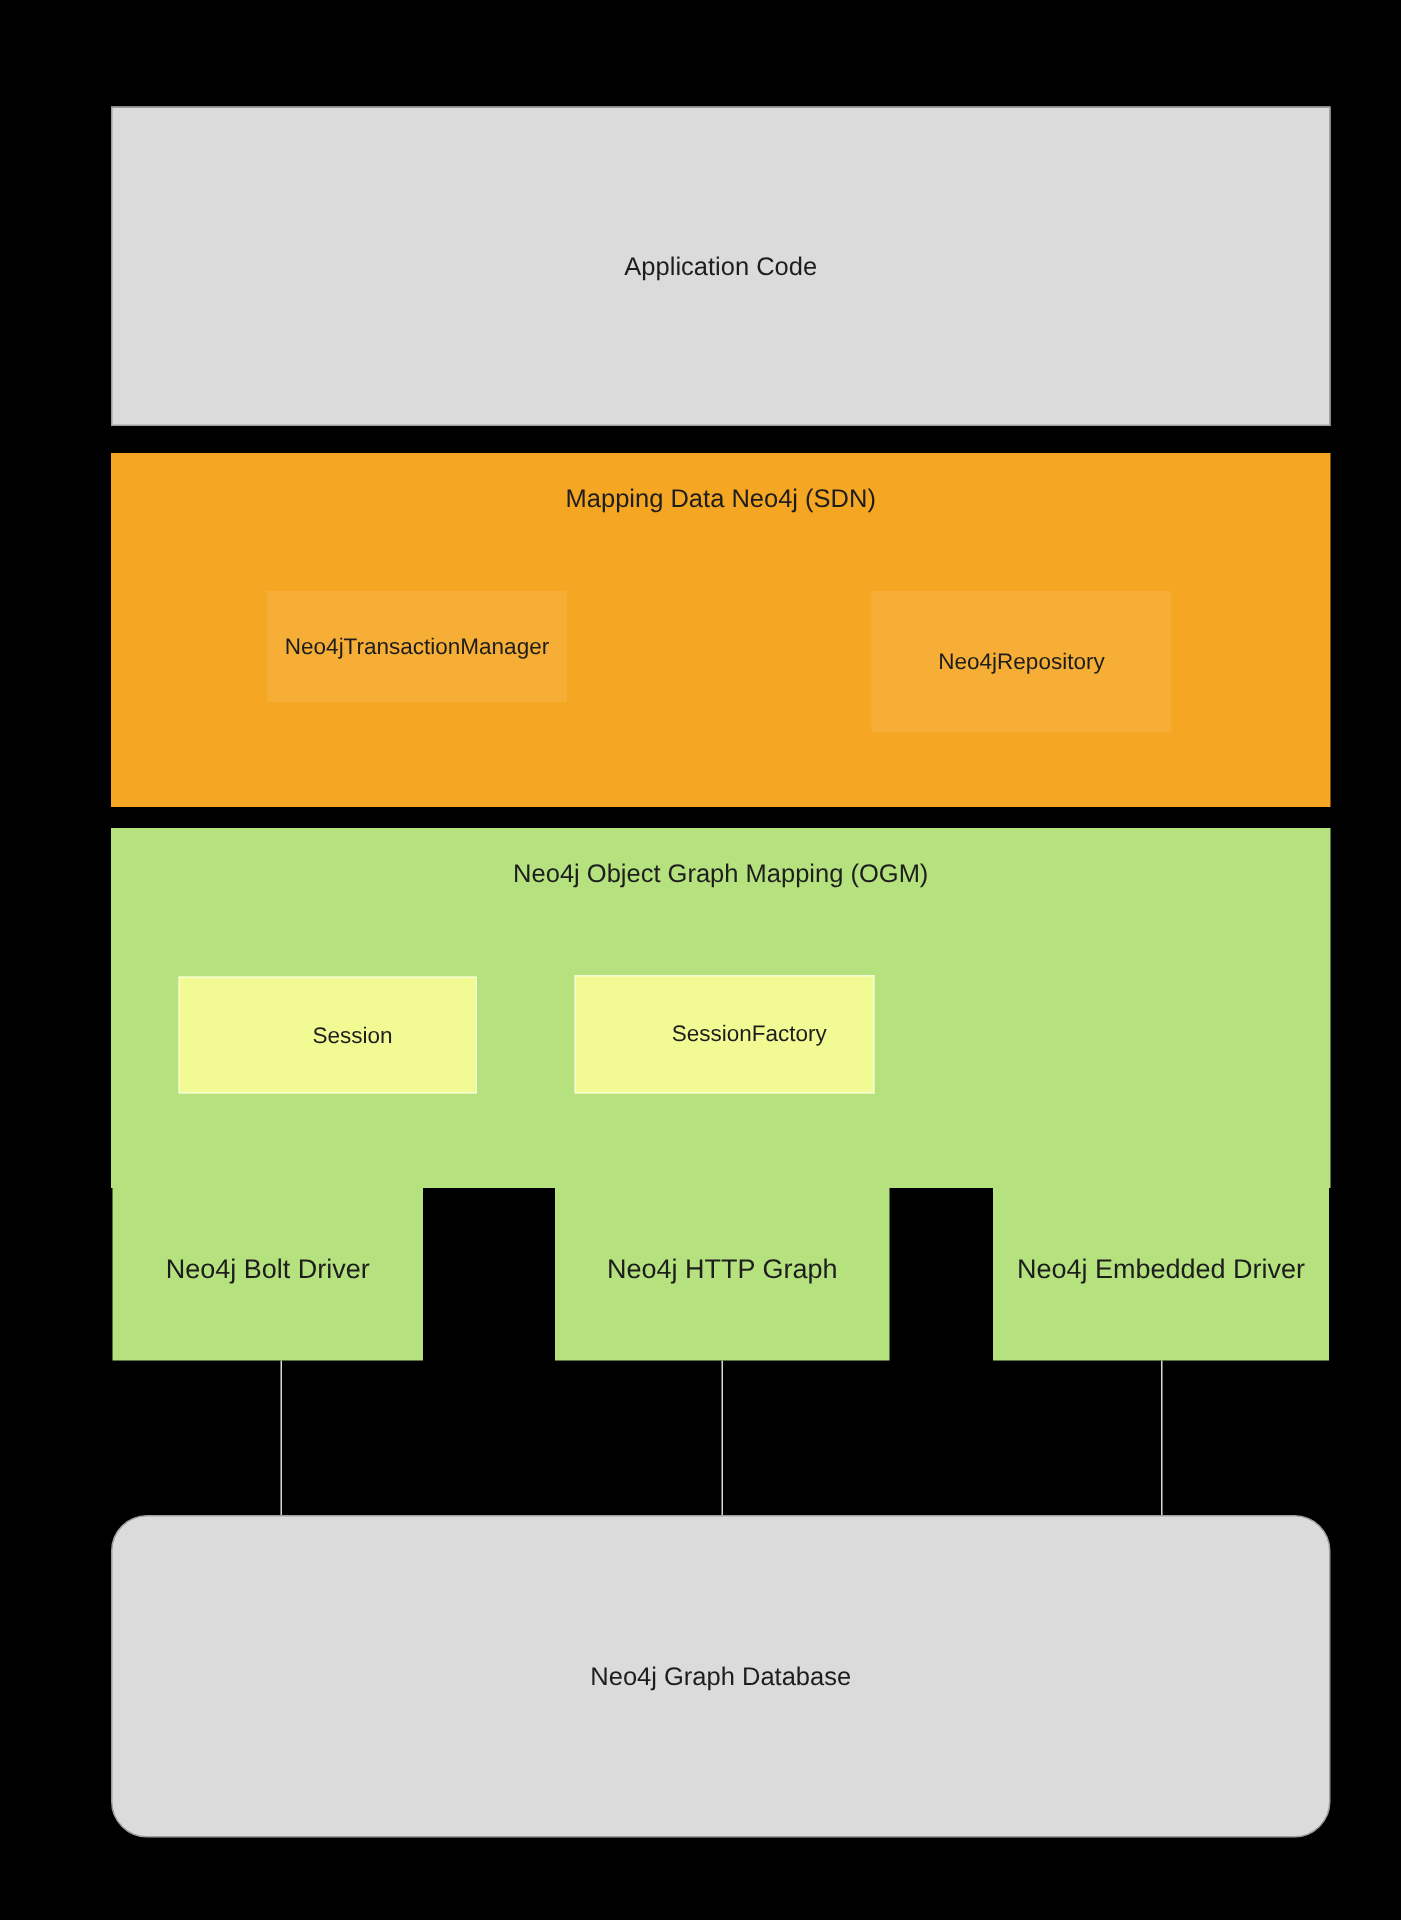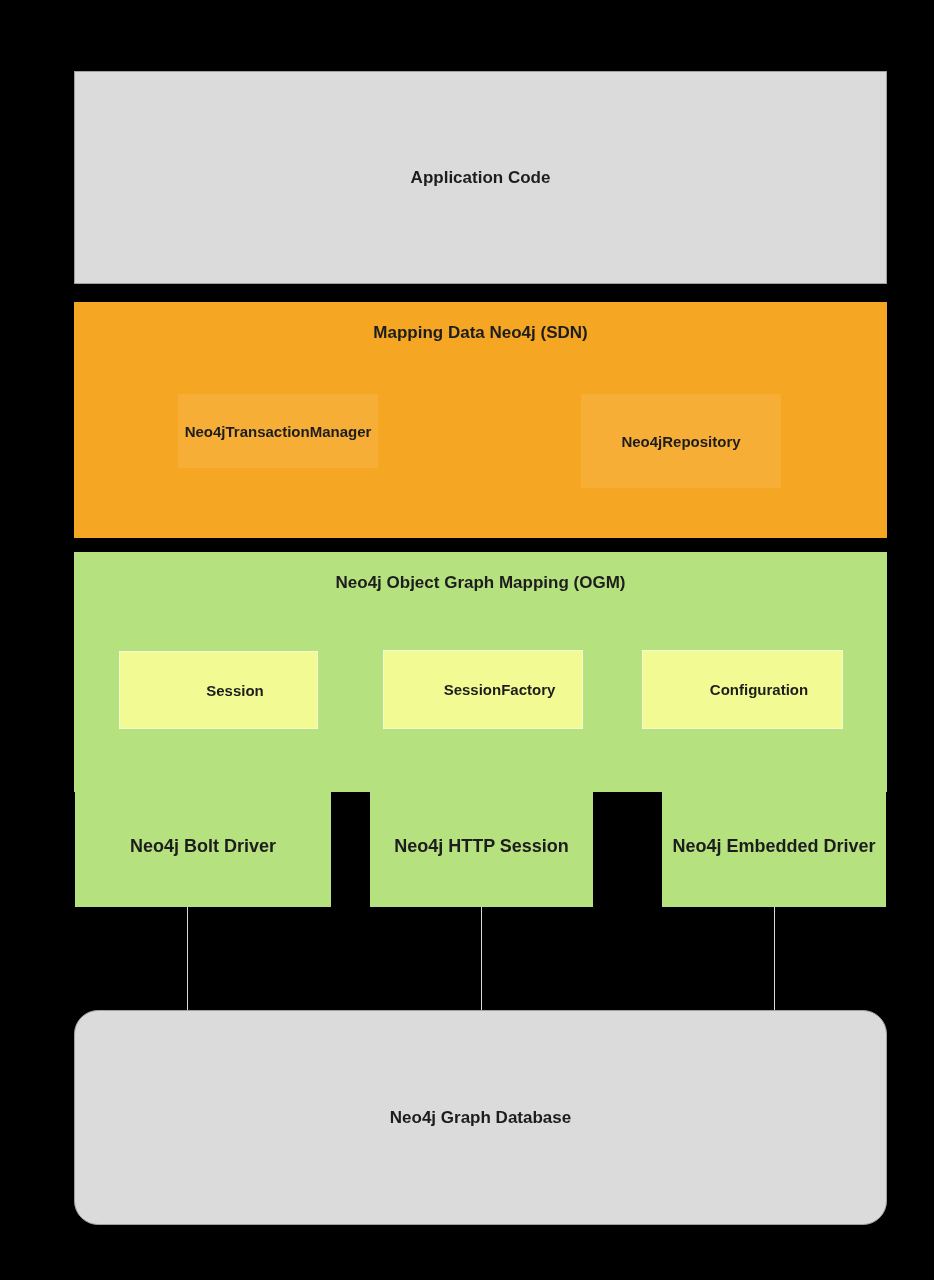--- a/index.html
+++ b/index.html
@@ -12,21 +12,20 @@
     width: 934px;
     height: 1280px;
     background: var(--canvas-bg, #000);
     overflow: hidden;
     font-family: "Liberation Sans", "DejaVu Sans", sans-serif;
     color: var(--text-dark, #1d1d1d);
   }
   .box {
     position: absolute;
     box-sizing: border-box;
-    font-weight: bold;
   }
   .gray-box {
     background: var(--gray-box, #dbdbdb);
     border: 1px solid var(--gray-border, #a0a0a0);
     display: flex;
     align-items: center;
     justify-content: center;
     font-size: 17px;
   }
   .orange-box {
@@ -77,21 +76,21 @@
 
   
   #app-box   { left: 74px;  top: 71px;   width: 813px; height: 213px; }
   #sdn-box   { left: 74px;  top: 302px;  width: 813px; height: 236px; }
   #sdn-txmgr { left: 104px; top: 92px;   width: 200px; height: 74px; }
   #sdn-repo  { left: 507px; top: 92px;   width: 200px; height: 94px; }
   #ogm-box   { left: 74px;  top: 552px;  width: 813px; height: 240px; }
   #ogm-session        { left: 45px;  top: 99px; width: 199px; height: 78px; }
   #ogm-sessionfactory { left: 309px; top: 98px; width: 200px; height: 79px; }
   #ogm-configuration  { left: 568px; top: 98px; width: 201px; height: 79px; }
-  #driver-bolt     { left: 75px;  top: 785px; width: 256px; height: 122px; }
+  #driver-bolt     { left: 75px;  top: 785px; width: 207px; height: 122px; }
   #driver-http     { left: 370px; top: 785px; width: 223px; height: 122px; }
   #driver-embedded { left: 662px; top: 785px; width: 224px; height: 122px; }
   #conn-1 { left: 187px; top: 907px; height: 103px; }
   #conn-2 { left: 481px; top: 907px; height: 103px; }
   #conn-3 { left: 774px; top: 907px; height: 103px; }
   #db-box { left: 74px;  top: 1010px; width: 813px; height: 215px; border-radius: 24px; }
 </style>
 </head>
 <body>
 
@@ -112,30 +111,27 @@
   </div>
 
   <div id="ogm-box" class="box green-box">
     <div class="section-title">Neo4j Object Graph Mapping (OGM)</div>
     <div id="ogm-session" class="yellow-inner">
       <span>Session</span>
     </div>
     <div id="ogm-sessionfactory" class="yellow-inner">
       <span>SessionFactory</span>
     </div>
-    <div id="ogm-configuration" class="yellow-inner">
-      <span>Configuration</span>
-    </div>
   </div>
 
   <div id="driver-bolt" class="box green-box driver-box">
     <span>Neo4j Bolt Driver</span>
   </div>
   <div id="driver-http" class="box green-box driver-box">
-    <span>Neo4j HTTP Session</span>
+    <span>Neo4j HTTP Graph</span>
   </div>
   <div id="driver-embedded" class="box green-box driver-box">
     <span>Neo4j Embedded Driver</span>
   </div>
 
   <div id="conn-1" class="connector"></div>
   <div id="conn-2" class="connector"></div>
   <div id="conn-3" class="connector"></div>
 
   <div id="db-box" class="box gray-box">

